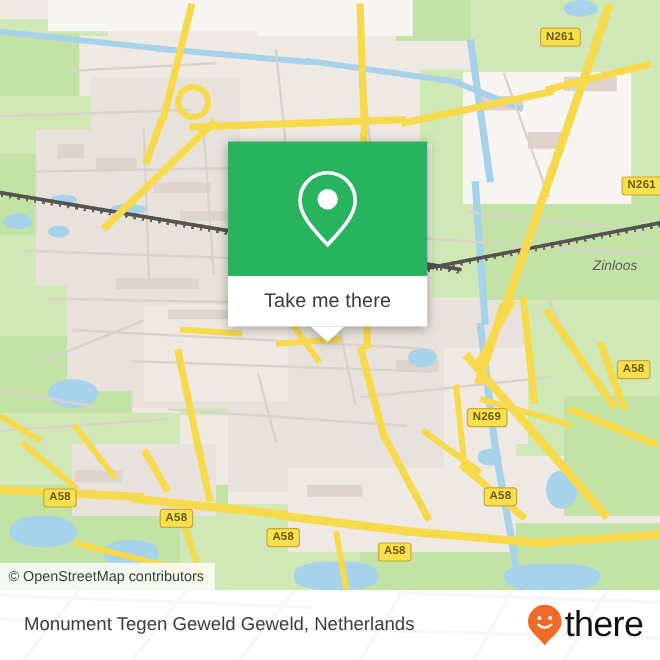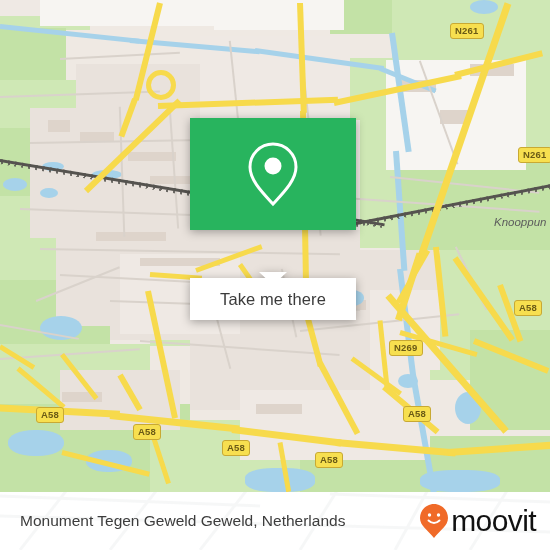--- a/index.html
+++ b/index.html
@@ -125,21 +125,20 @@
     display: flex;
     align-items: center;
     justify-content: center;
   }
   .callout-body {
     height: 42px;
     background: #ffffff;
     display: flex;
     align-items: center;
     justify-content: center;
-    margin-top: 48px;
   }
   .callout-label {
     font-size: 16.5px;
     color: #3b3b3b;
     font-family: "Liberation Sans", sans-serif;
     letter-spacing: .1px;
   }
   .callout-tip {
     position: absolute;
     left: 50%;
@@ -365,24 +364,27 @@
       <div class="shield" style="left:450px;top:23px;">N261</div>
       <div class="shield" style="left:518px;top:147px;">N261</div>
       <div class="shield" style="left:514px;top:300px;">A58</div>
       <div class="shield" style="left:389px;top:340px;">N269</div>
       <div class="shield" style="left:403px;top:406px;">A58</div>
       <div class="shield" style="left:36px;top:407px;">A58</div>
       <div class="shield" style="left:133px;top:424px;">A58</div>
       <div class="shield" style="left:222px;top:440px;">A58</div>
       <div class="shield" style="left:315px;top:452px;">A58</div>
 
-      <div class="place-label" style="left:494px;top:216px;">Knooppun</div>
+      <div class="place-label" style="left:494px;top:216px;">Zinloos</div>
 
     </div>
 
+    <div class="attrib">
+      <span>© OpenStreetMap contributors</span>
+    </div>
   </div>
 
   <div class="callout">
     <div class="callout-head">
       <svg width="58" height="68" viewBox="0 0 58 68">
         <path d="M29 4 C16.3 4 6 14.3 6 27 C6 40 18 52 29 64 C40 52 52 40 52 27 C52 14.3 41.7 4 29 4 Z" fill="none" stroke="#ffffff" stroke-width="3"></path>
         <circle cx="29" cy="26" r="8.5" fill="#ffffff"></circle>
       </svg>
     </div>
     <div class="callout-body">
@@ -407,18 +409,18 @@
     </svg>
     <div class="footer-inner">
       <div class="footer-title">Monument Tegen Geweld Geweld, Netherlands</div>
       <div class="brand">
         <svg width="30" height="36" viewBox="0 0 30 36">
           <path d="M15 1 C7.3 1 1 7.3 1 15 C1 23 9 27 15 35 C21 27 29 23 29 15 C29 7.3 22.7 1 15 1 Z" fill="#f06a28"></path>
           <circle cx="10.5" cy="12" r="1.7" fill="#ffffff"></circle>
           <circle cx="19.5" cy="12" r="1.7" fill="#ffffff"></circle>
           <path d="M9.5 17.5 Q15 22.5 20.5 17.5" fill="none" stroke="#ffffff" stroke-width="1.9" stroke-linecap="round"></path>
         </svg>
-        <span class="brand-word">moovit</span>
+        <span class="brand-word">there</span>
       </div>
     </div>
   </div>
 
 </div>
 
 </body></html>

